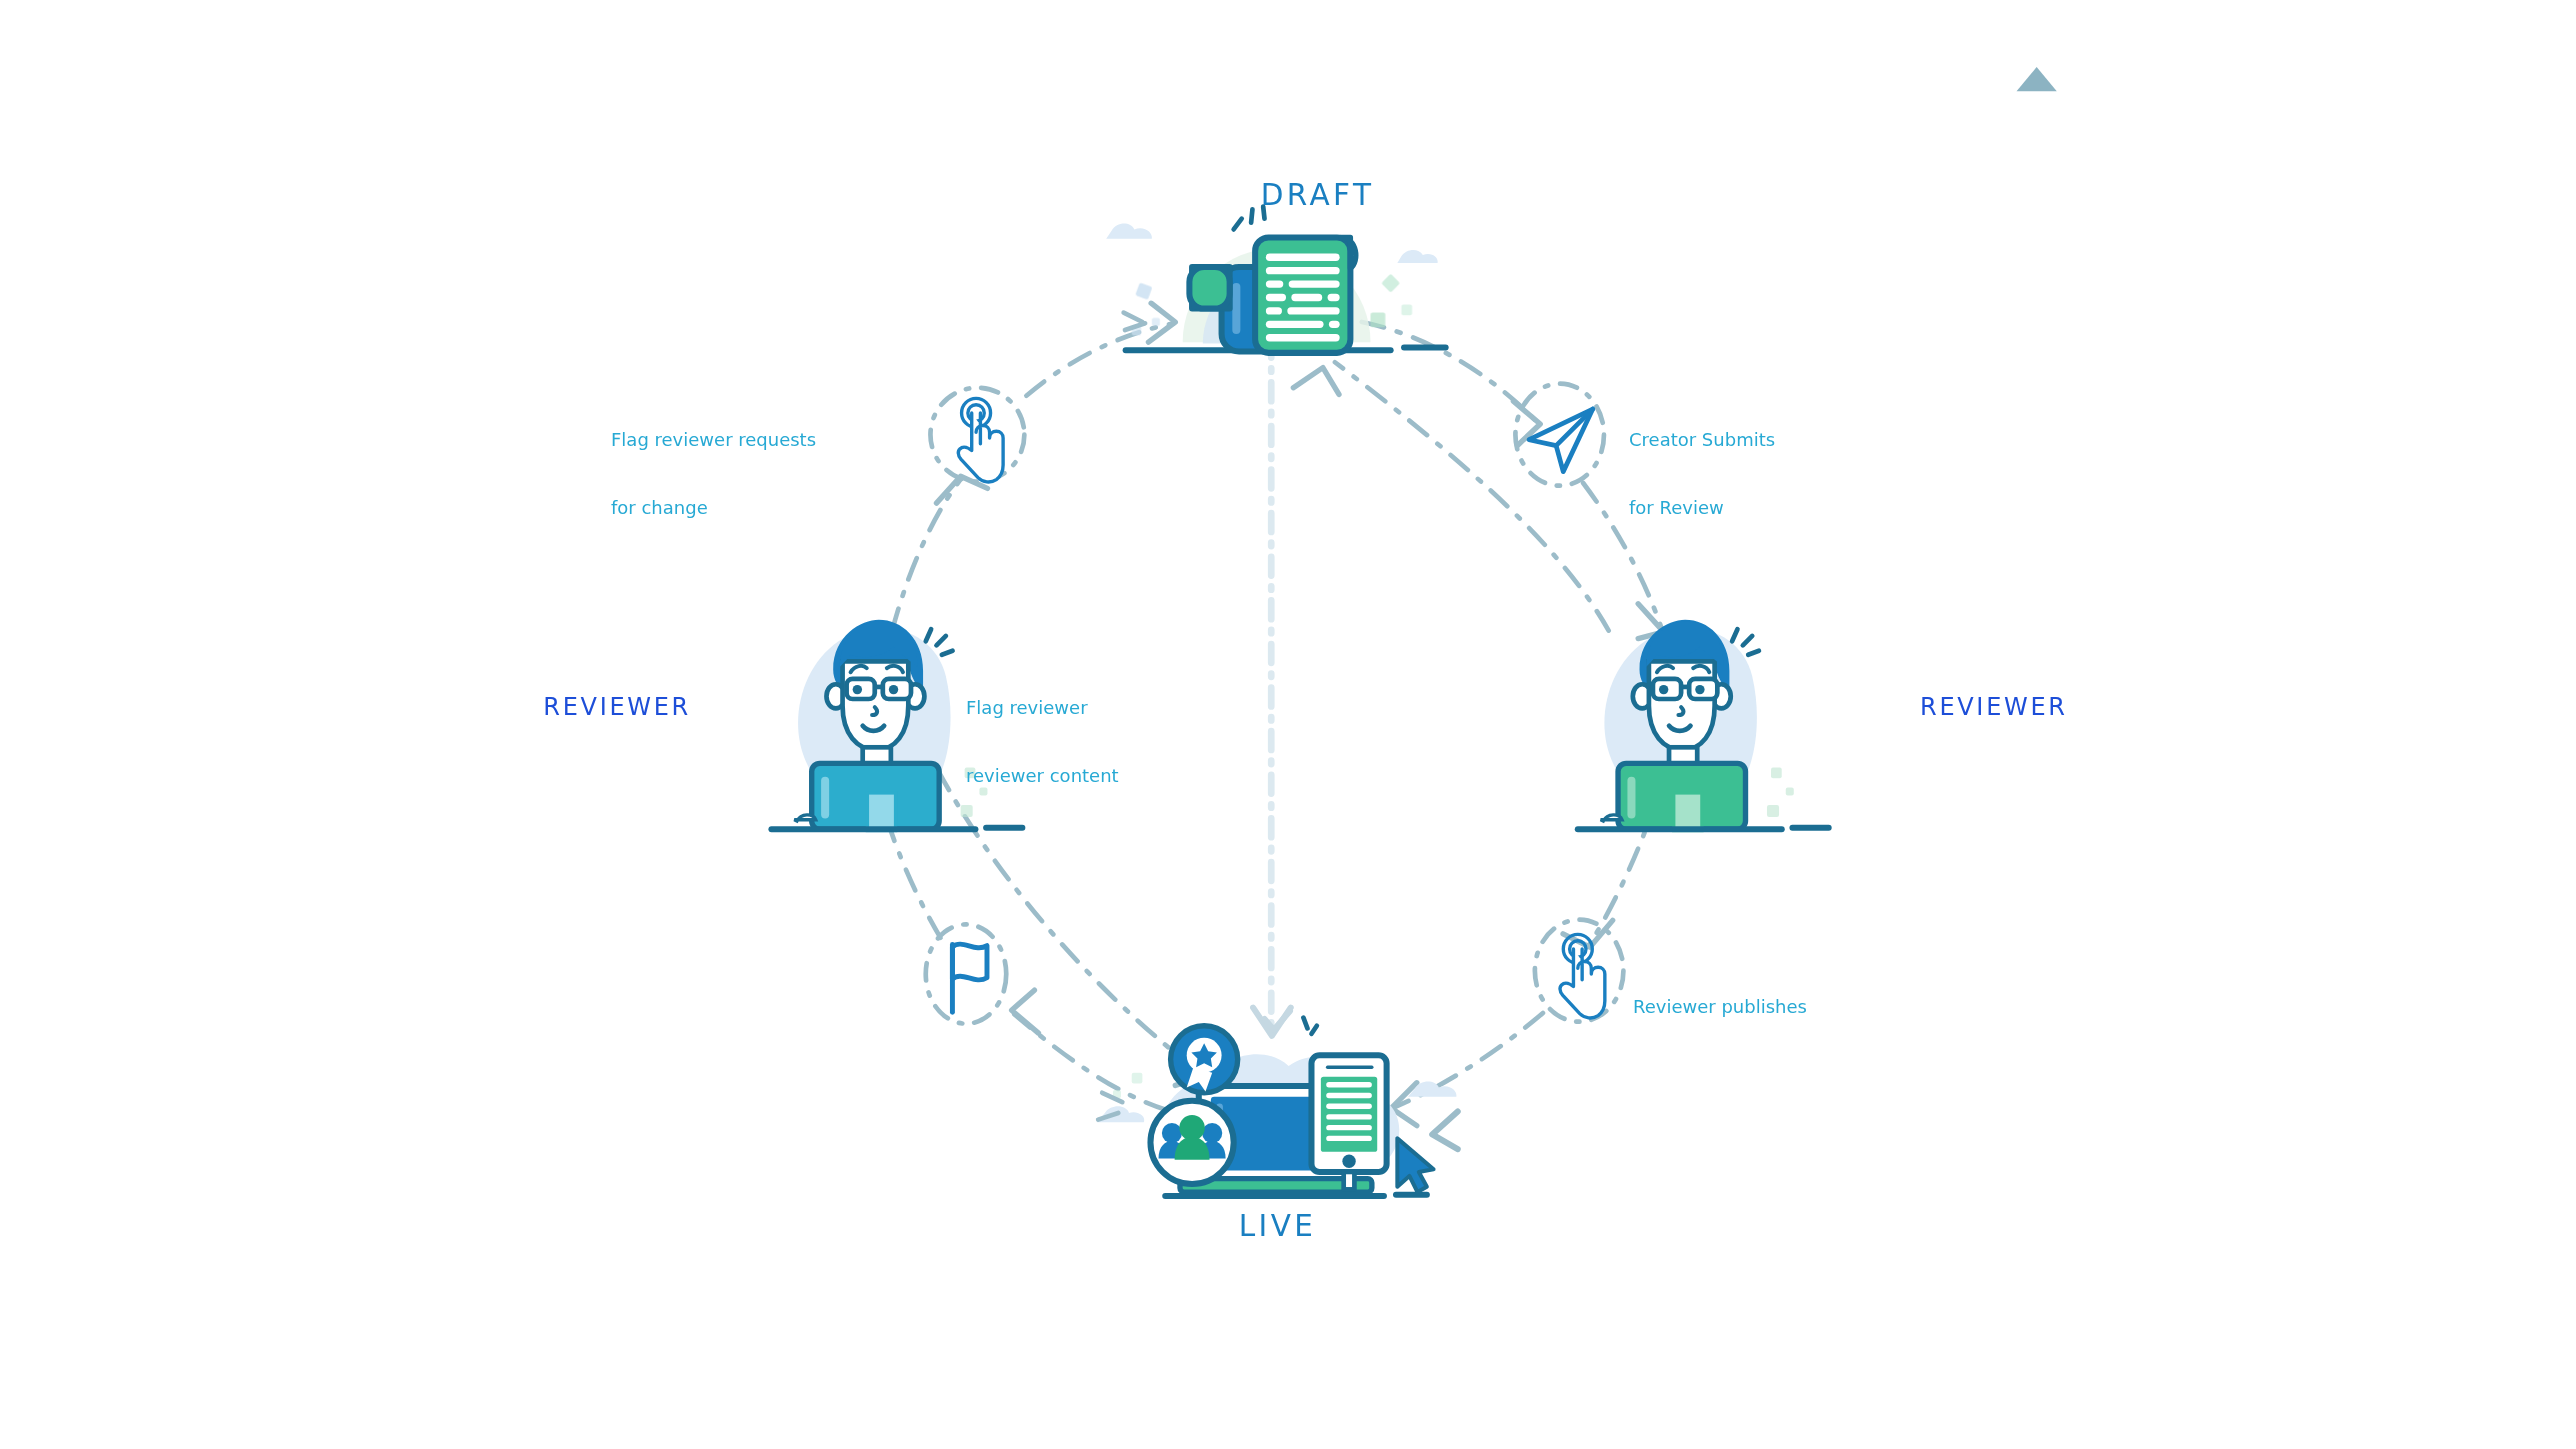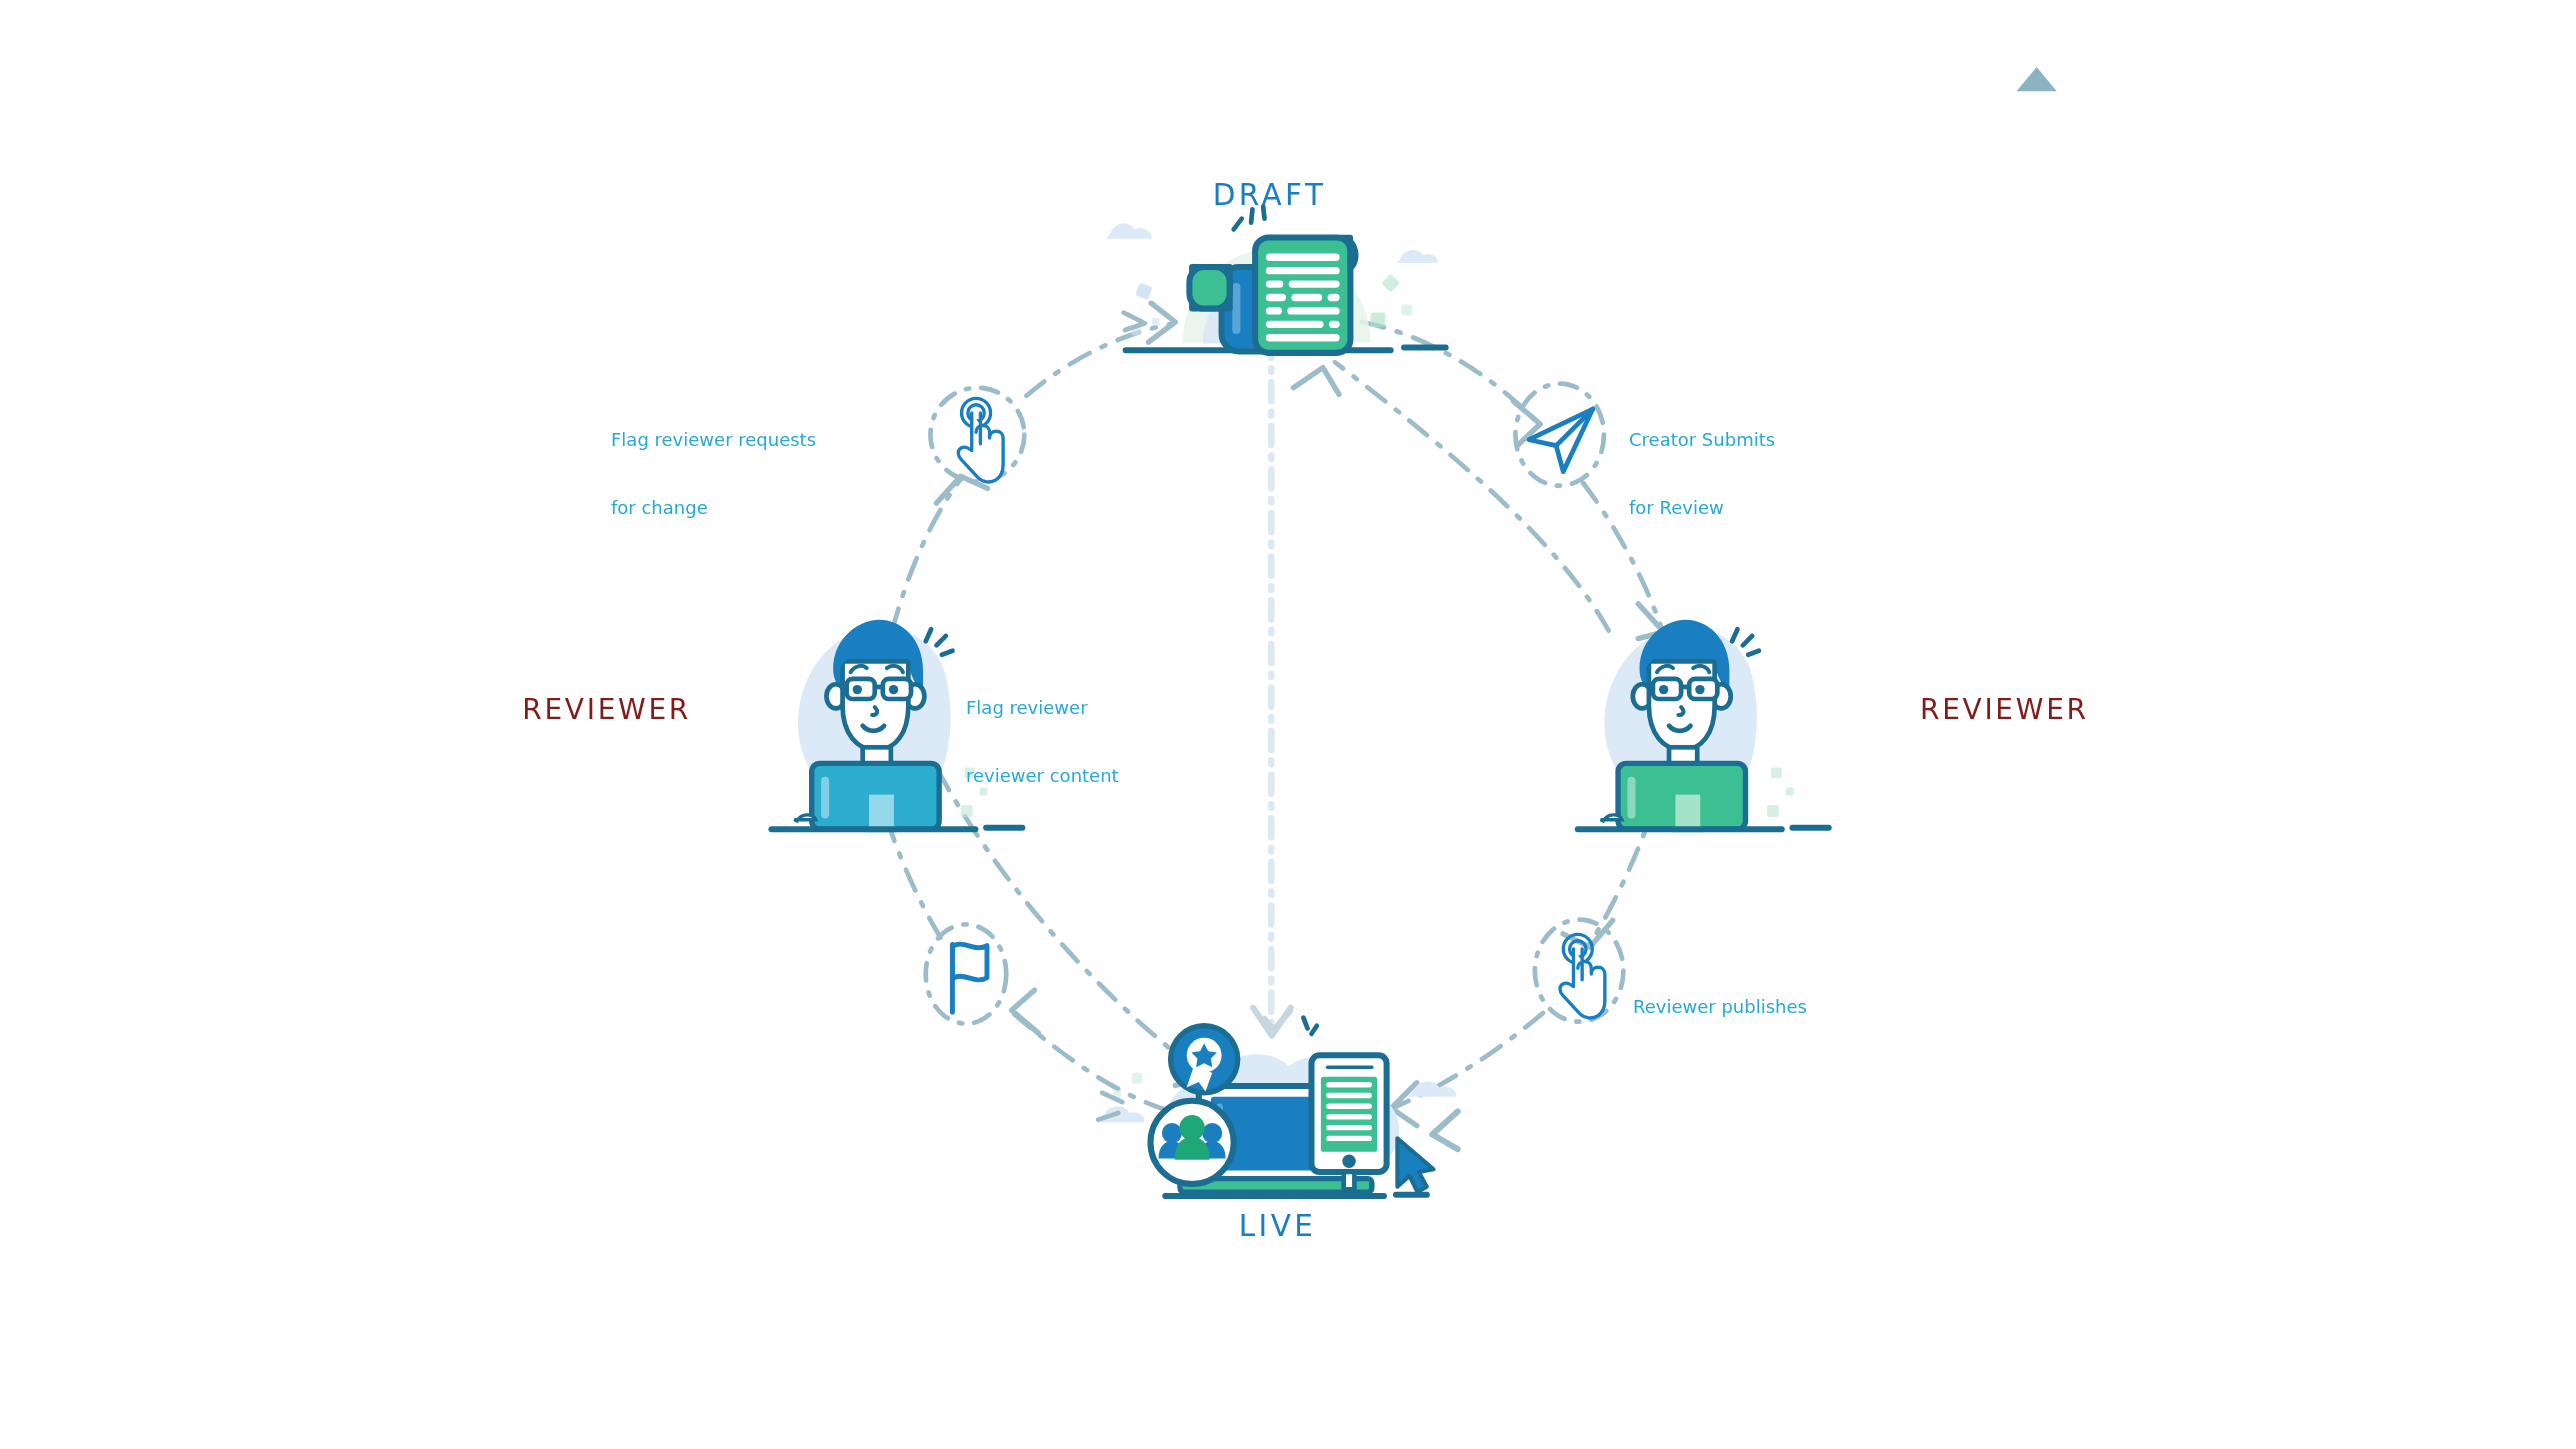--- a/index.html
+++ b/index.html
@@ -26,22 +26,22 @@
     white-space: pre;
     line-height: 1.22;
   }
   .state-label {
     color: #1a7fc1;
     font-size: 29.5px;
     letter-spacing: 3.4px;
     font-weight: 400;
   }
   .role-label {
-    color: #7f1d1d;
-    font-size: 28px;
+    color: #1d4ed8;
+    font-size: 24px;
     letter-spacing: 2.7px;
     font-weight: 400;
   }
   .step-label {
     color: #27a9d4;
     font-size: 18px;
     font-weight: 400;
   }
   .step-label.two-line { line-height: 1.26; }
   .tr { text-align: right; }
@@ -350,21 +350,21 @@
     </g>
 
     <g transform="translate(1440,1452)">
       <ellipse cx="0" cy="0" rx="60" ry="74" fill="none" stroke="#9cbcc9" stroke-width="7" stroke-dasharray="26 18 5 18" stroke-linecap="round"></ellipse>
       <use href="#flag-shape" transform="translate(0,0) scale(0.92)"></use>
     </g>
 
     <polygon points="3036,100 3066,136 3006,136" fill="#8cb3c2"></polygon>
   </svg>
 
-  <div class="label state-label tc" style="left:1169px; top:178px; width:201px;">DRAFT</div>
+  <div class="label state-label tc" style="left:1217px; top:178px; width:201px;">DRAFT</div>
 
   <div class="label state-label tc" style="left:1177px; top:1209px; width:201px;">LIVE</div>
 
   <div class="label role-label tr" style="left:356px; top:693px; width:335px;">REVIEWER</div>
 
   <div class="label role-label tl" style="left:1920px; top:693px; width:335px;">REVIEWER</div>
 
   <div class="label step-label two-line tl" style="left:1629px; top:384px; width:349px;">
     <div>Creator Submits</div>
     <div>for Review</div>

